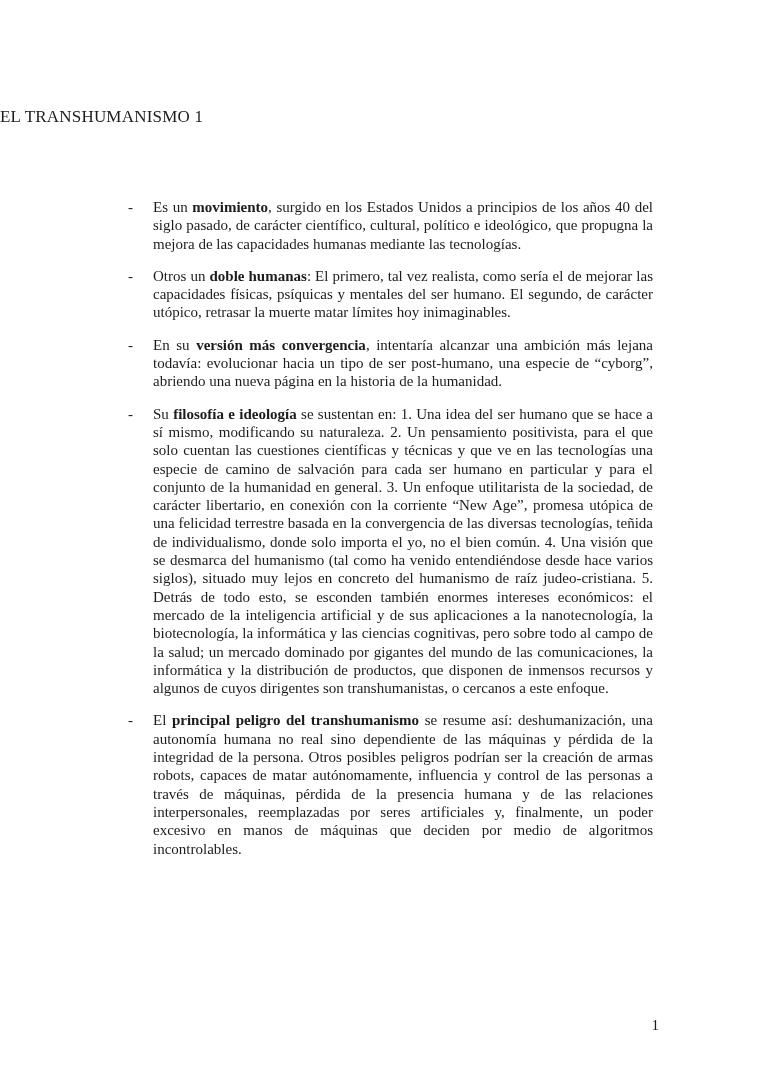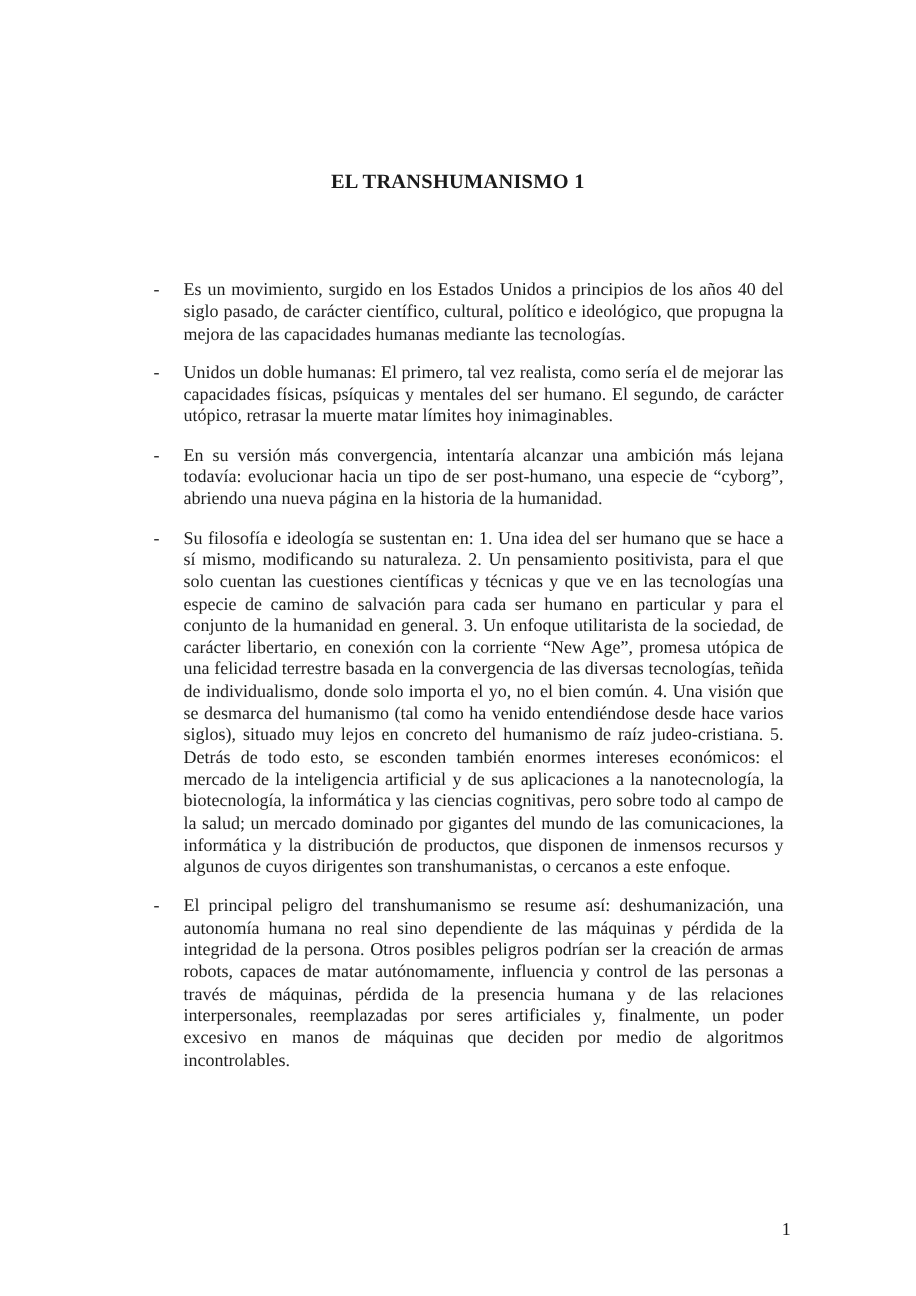--- a/index.html
+++ b/index.html
@@ -16,26 +16,24 @@
   }
   .page {
     position: relative;
     width: 763px;
     height: 1080px;
     background: #ffffff;
     box-sizing: border-box;
     padding-top: 106px;
   }
   .doc-title {
-    text-align: center;
-    font-weight: bold;
+    font-weight: normal;
     font-size: 17px;
     line-height: 22px;
     letter-spacing: 0.2px;
-    margin-top: 35px;
   }
   .bullet-list {
     margin-top: 70px;
     margin-left: 128px;
     width: 525px;
   }
   .bullet-item {
     display: flex;
     align-items: flex-start;
     margin-bottom: 14px;
@@ -45,21 +43,21 @@
   .bullet-marker {
     flex: 0 0 25px;
     text-align: left;
   }
   .bullet-text {
     flex: 1 1 auto;
     text-align: justify;
     text-justify: inter-word;
   }
   .bullet-text .bold {
-    font-weight: normal;
+    font-weight: bold;
   }
   .page-number {
     position: absolute;
     right: 104px;
     bottom: 46px;
     font-size: 15px;
     line-height: 18px;
   }
 </style>
 </head>
@@ -69,21 +67,21 @@
 
   <div class="doc-title">EL TRANSHUMANISMO 1</div>
 
   <div class="bullet-list">
       <div class="bullet-item">
         <span class="bullet-marker">-</span>
         <div class="bullet-text"><span>Es un </span><span class="bold">movimiento</span><span>, surgido en los Estados Unidos a principios de los años 40 del siglo pasado, de carácter científico, cultural, político e ideológico, que propugna la mejora de las capacidades humanas mediante las tecnologías.</span></div>
       </div>
       <div class="bullet-item">
         <span class="bullet-marker">-</span>
-        <div class="bullet-text"><span>Unidos un </span><span class="bold">doble humanas</span><span>: El primero, tal vez realista, como sería el de mejorar las capacidades físicas, psíquicas y mentales del ser humano. El segundo, de carácter utópico, retrasar la muerte matar límites hoy inimaginables.</span></div>
+        <div class="bullet-text"><span>Otros un </span><span class="bold">doble humanas</span><span>: El primero, tal vez realista, como sería el de mejorar las capacidades físicas, psíquicas y mentales del ser humano. El segundo, de carácter utópico, retrasar la muerte matar límites hoy inimaginables.</span></div>
       </div>
       <div class="bullet-item">
         <span class="bullet-marker">-</span>
         <div class="bullet-text"><span>En su </span><span class="bold">versión más convergencia</span><span>, intentaría alcanzar una ambición más lejana todavía: evolucionar hacia un tipo de ser post-humano, una especie de “cyborg”, abriendo una nueva página en la historia de la humanidad.</span></div>
       </div>
       <div class="bullet-item">
         <span class="bullet-marker">-</span>
         <div class="bullet-text"><span>Su </span><span class="bold">filosofía e ideología</span><span> se sustentan en: 1. Una idea del ser humano que se hace a sí mismo, modificando su naturaleza. 2. Un pensamiento positivista, para el que solo cuentan las cuestiones científicas y técnicas y que ve en las tecnologías una especie de camino de salvación para cada ser humano en particular y para el conjunto de la humanidad en general. 3. Un enfoque utilitarista de la sociedad, de carácter libertario, en conexión con la corriente “New Age”, promesa utópica de una felicidad terrestre basada en la convergencia de las diversas tecnologías, teñida de individualismo, donde solo importa el yo, no el bien común. 4. Una visión que se desmarca del humanismo (tal como ha venido entendiéndose desde hace varios siglos), situado muy lejos en concreto del humanismo de raíz judeo-cristiana. 5. Detrás de todo esto, se esconden también enormes intereses económicos: el mercado de la inteligencia artificial y de sus aplicaciones a la nanotecnología, la biotecnología, la informática y las ciencias cognitivas, pero sobre todo al campo de la salud; un mercado dominado por gigantes del mundo de las comunicaciones, la informática y la distribución de productos, que disponen de inmensos recursos y algunos de cuyos dirigentes son transhumanistas, o cercanos a este enfoque.</span></div>
       </div>
       <div class="bullet-item">

